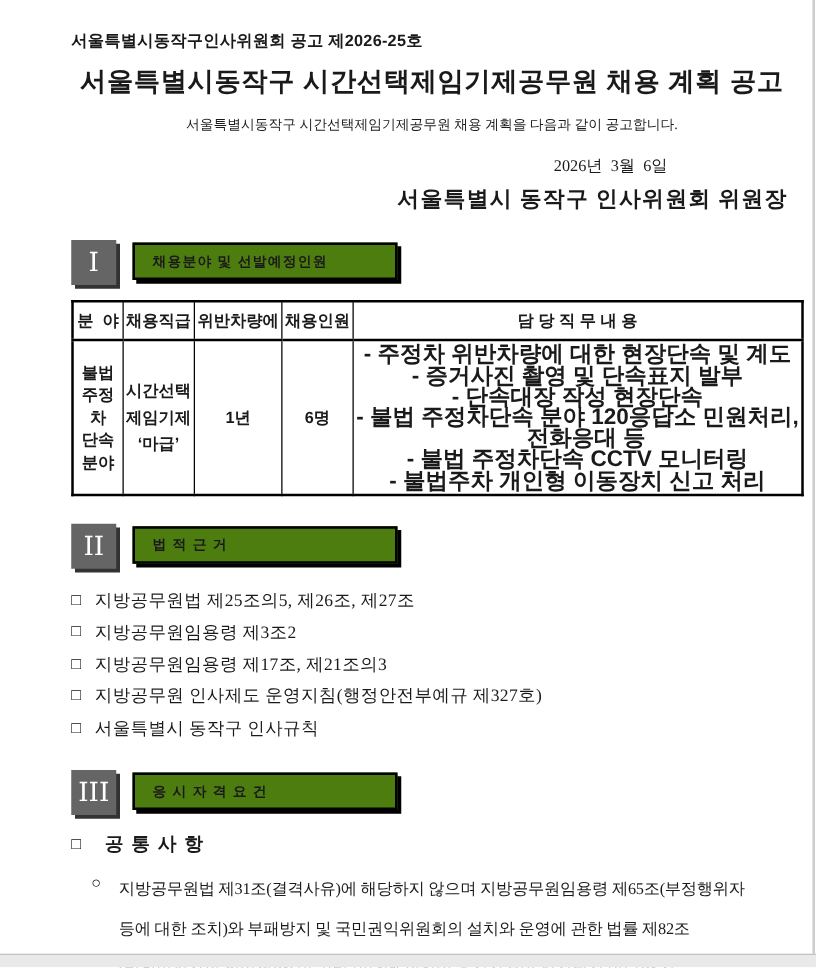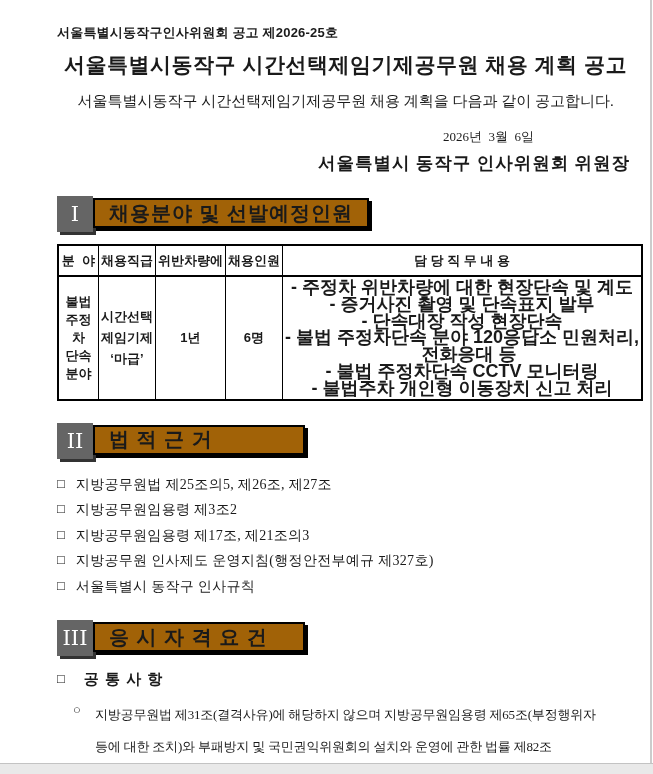--- a/index.html
+++ b/index.html
@@ -5,35 +5,35 @@
   html,body{margin:0;padding:0;background:#fff;}
   .page{position:relative;width:653px;height:774px;background:#ffffff;overflow:hidden;
         font-family:"Liberation Serif",serif;color:#1a1a1a;}
   .content{position:absolute;left:57px;top:0;width:577px;}
 
   
   .notice-no{margin-top:24px;font-family:"Liberation Sans",sans-serif;font-weight:700;
              font-size:13px;letter-spacing:0.2px;}
   .doc-title{margin-top:9px;text-align:center;font-family:"Liberation Sans",sans-serif;
              font-weight:700;font-size:21px;letter-spacing:0.5px;}
-  .subtitle{margin-top:13px;text-align:center;font-size:15px;}
+  .subtitle{margin-top:13px;text-align:center;font-size:11px;}
   .date-line{margin-top:17px;text-align:right;padding-right:100px;font-size:13px;white-space:pre;}
   .signer{margin-top:5px;text-align:right;padding-right:4px;font-weight:700;font-size:17.5px;
           font-family:"Liberation Serif",serif;letter-spacing:1px;}
 
   
   .section-row{display:flex;align-items:flex-start;}
   .sec1{margin-top:21px;}  .sec2{margin-top:22px;}  .sec3{margin-top:17px;}
   .numeral-box{width:36px;height:36px;background:#656565;box-shadow:3px 3px 0 #333333;
                color:#ffffff;display:flex;align-items:center;justify-content:center;
                font-family:"DejaVu Serif",serif;font-size:21px;flex:0 0 auto;}
-  .heading-box{margin-top:2px;border:2px solid #000;box-shadow:3px 3px 0 #000;
-               background:#a16207;height:30px;min-width:212px;box-sizing:border-box;
+  .heading-box{margin-left:13px;margin-top:2px;border:2px solid #000;box-shadow:3px 3px 0 #000;
+               background:#4d7c0f;height:30px;min-width:212px;box-sizing:border-box;
                display:flex;align-items:center;padding:0 14px;
-               font-family:"Liberation Sans",sans-serif;font-weight:700;font-size:20px;
+               font-family:"Liberation Sans",sans-serif;font-weight:700;font-size:11px;
                white-space:pre;letter-spacing:1px;}
 
   
   table.recruit{margin-top:12px;width:586px;border-collapse:collapse;border:2px solid #000;
                 font-family:"Liberation Sans",sans-serif;}
   table.recruit th{border:1px solid #000;border-bottom:2px solid #000;height:29px;
                    font-size:13px;font-weight:700;white-space:pre;padding:0 2px;}
   table.recruit td{border:1px solid #000;font-size:13px;font-weight:700;text-align:center;
                    vertical-align:middle;padding:2px;}
   td.duties{text-align:left;padding:5px 6px;}

